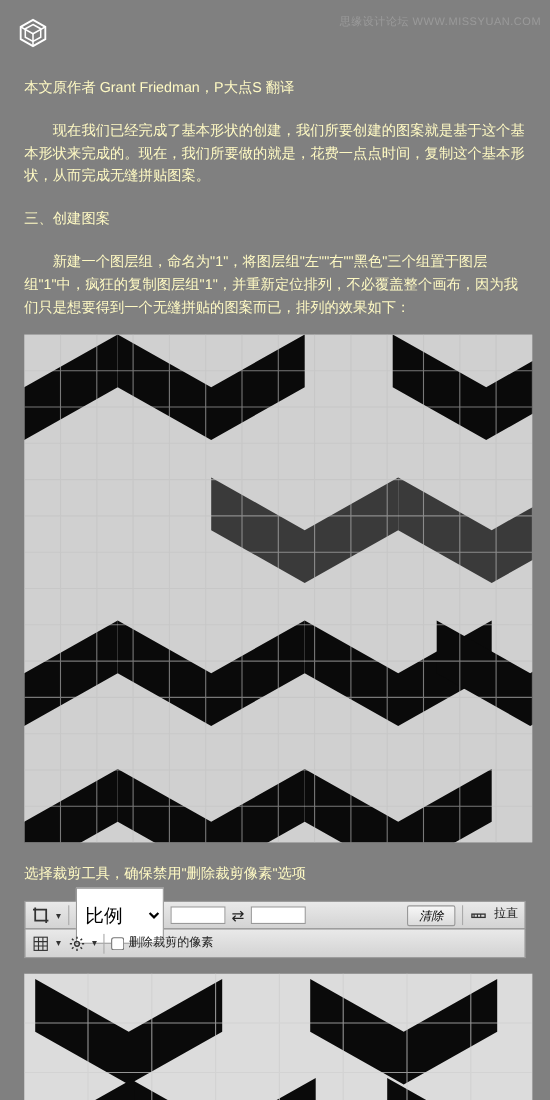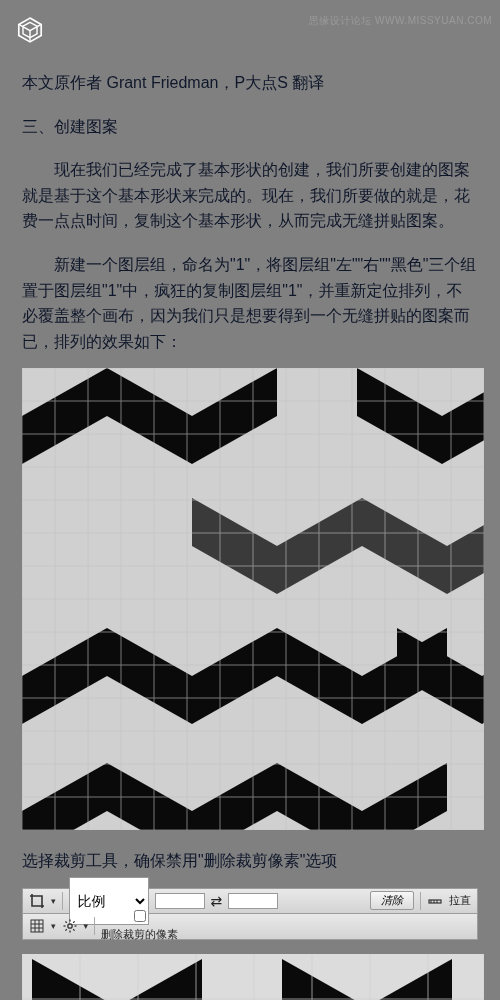--- a/index.html
+++ b/index.html
@@ -30,21 +30,21 @@
   }
   .logo svg { width: 100%; height: 100%; }
   .title {
     font-size: 21px;
     font-weight: bold;
     color: #ffffff;
     letter-spacing: 1px;
     font-style: italic;
   }
   .content { padding: 0 22px; }
-  .para { margin-top: 18px; font-size: 16px; color: #0f172a; }
+  .para { margin-top: 18px; font-size: 13px; color: #fef9c3; }
   .indent { text-indent: 2em; }
   .figure {
     margin: 14px 0 0 0;
     width: 462px;
   }
   .figure svg { display: block; width: 100%; height: auto; }
   .toolbar-wrap { margin-top: 14px; }
   .toolbar1, .toolbar2 {
     background: linear-gradient(#e9e9e9,#d3d3d3);
     border: 1px solid #9c9c9c;
@@ -62,35 +62,35 @@
     border: 1px solid #999;
     border-radius: 2px;
     padding: 1px 10px;
     font-size: 11px;
     cursor: pointer;
     font-style: italic;
   }
   .tb-select {
     background: #fff;
     border: 1px solid #999;
-    font-size: 14px;
+    font-size: 17px;
     padding: 14px 4px;
     min-width: 80px;
   }
   .tb-input {
     background: #fff;
     border: 1px solid #999;
     font-size: 11px;
     padding: 1px 4px;
     width: 50px;
   }
   .tb-icon { width: 16px; height: 16px; }
   .tb-sep { width:1px; height:18px; background:#aaa; }
   .swap { font-size: 14px; }
-  .chk { display:flex; align-items:center; gap:4px;flex-direction:column; }
+  .chk { display:flex; align-items:center; gap:4px; }
   .chk input { width:12px; height:12px; }
   .figure2 { margin-top: 14px; width: 462px; }
   .figure2 svg { display:block; width:100%; height:auto; }
 </style>
 </head>
 <body>
 
 <div class="watermark">思缘设计论坛  WWW.MISSYUAN.COM</div>
 
 <div class="header">
@@ -99,22 +99,22 @@
       <polygon points="20,3 36,12 36,28 20,37 4,28 4,12" fill="none" stroke="#fff" stroke-width="2.4"></polygon>
       <polygon points="20,9 30,14.5 30,25.5 20,31 10,25.5 10,14.5" fill="none" stroke="#fff" stroke-width="2"></polygon>
       <polyline points="4,12 20,21 36,12" fill="none" stroke="#fff" stroke-width="2"></polyline>
       <line x1="20" y1="21" x2="20" y2="37" stroke="#fff" stroke-width="2"></line>
     </svg>
   </div>
 </div>
 
 <div class="content">
   <div class="para">本文原作者 Grant Friedman，P大点S 翻译</div>
+  <div class="para indent">现在我们已经完成了基本形状的创建，我们所要创建的图案就是基于这个基本形状来完成的。现在，我们所要做的就是，花费一点点时间，复制这个基本形状，从而完成无缝拼贴图案。</div>
   <div class="para">三、创建图案</div>
-  <div class="para indent">现在我们已经完成了基本形状的创建，我们所要创建的图案就是基于这个基本形状来完成的。现在，我们所要做的就是，花费一点点时间，复制这个基本形状，从而完成无缝拼贴图案。</div>
   <div class="para indent">新建一个图层组，命名为"1"，将图层组"左""右""黑色"三个组置于图层组"1"中，疯狂的复制图层组"1"，并重新定位排列，不必覆盖整个画布，因为我们只是想要得到一个无缝拼贴的图案而已，排列的效果如下：</div>
 
   <div class="figure">
     <svg viewBox="0 0 462 462">
       <rect width="462" height="462" fill="#d0d0d0"></rect>
 
       <g stroke="#bfbfbf" stroke-width="1">
         
       </g>
       <g id="grid1"></g>

